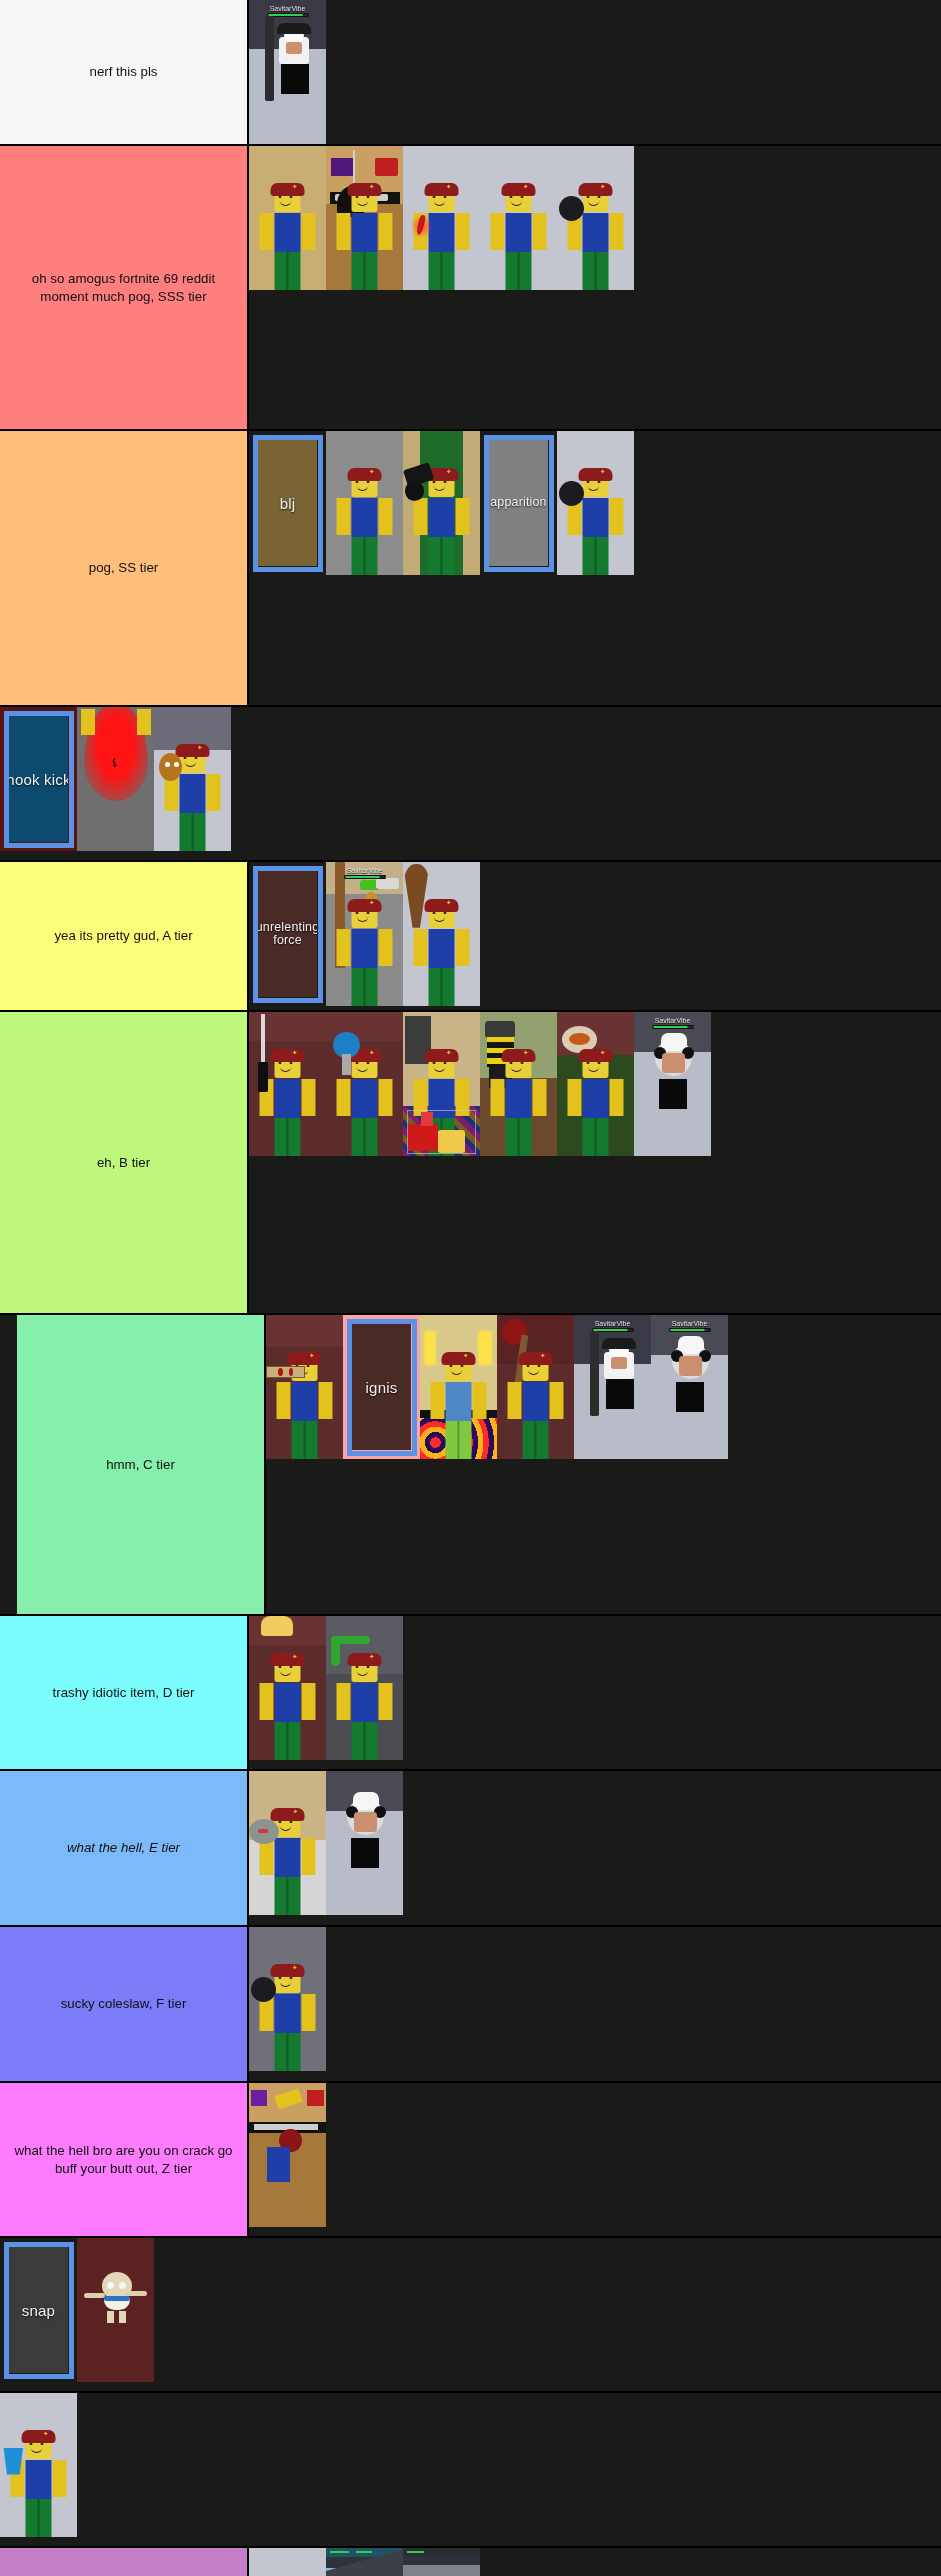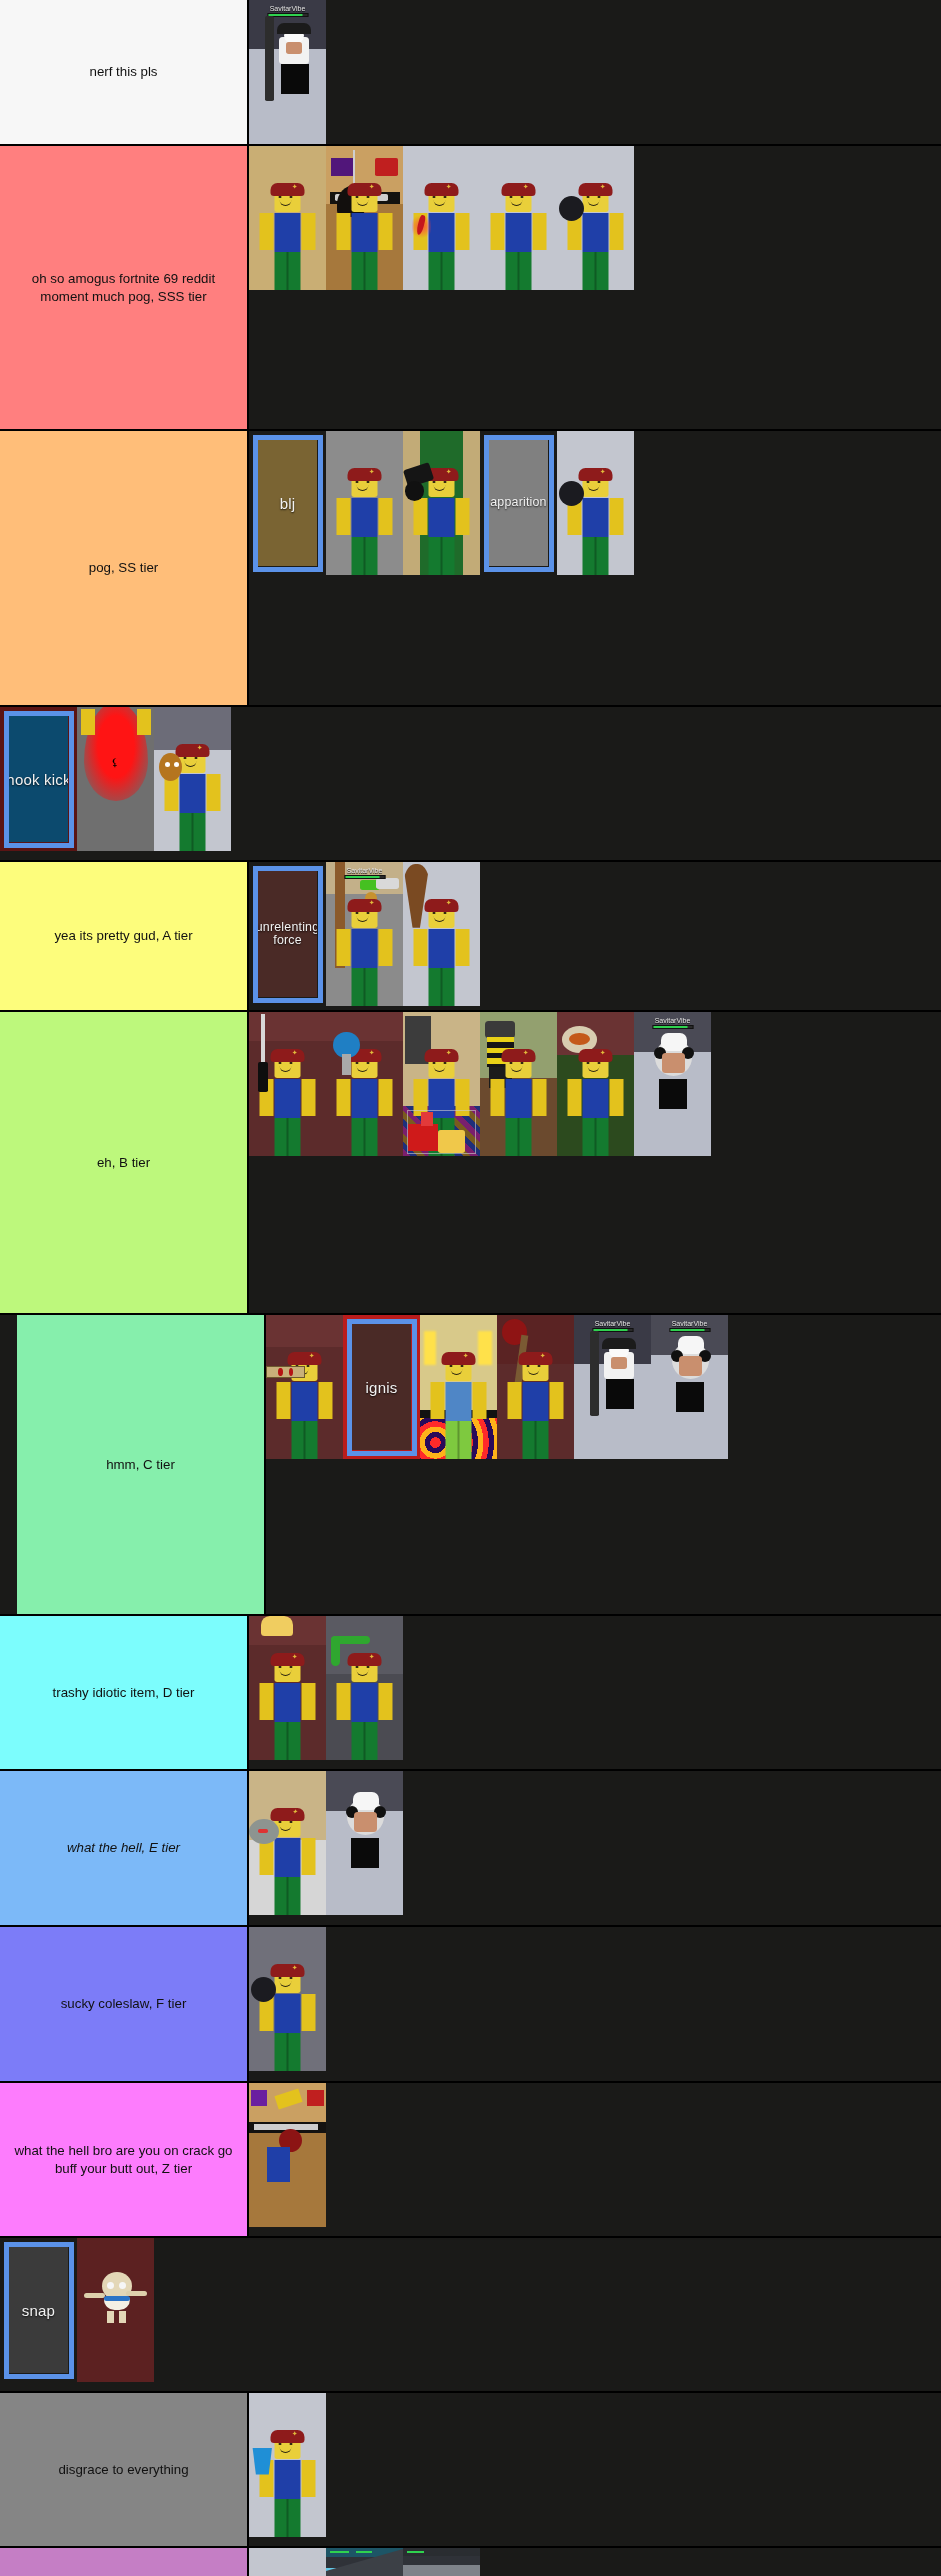--- a/index.html
+++ b/index.html
@@ -555,21 +555,21 @@
                 <div class="eyes"></div>
                 <div class="face"></div>
                 <div class="beret"></div>
               </div>
               <div style="position:absolute;left:0px;top:51px;width:39px;height:12.4px;background:#c9b07a;border:0.9px solid #6e5a2d"></div>
               <div style="position:absolute;left:12.4px;top:53px;width:4.4px;height:8px;background:#b51414;border-radius:50%"></div>
               <div style="position:absolute;left:23px;top:53px;width:4.4px;height:8px;background:#b51414;border-radius:50%"></div>
             </div>
           </div>
           <div class="cell">
-            <div class="scene" style="background:#b91c1c">
+            <div class="scene" style="background:#fca5a5">
               <div class="plate">
                 <div class="frame" style="border-color:#5b92e8"></div>
                 <div class="inner" style="background:#4a2a26">
                   <div class="txt ">ignis</div>
                 </div>
               </div>
             </div>
           </div>
           <div class="cell">
             <div class="scene">
@@ -773,21 +773,20 @@
               <div style="position:absolute;right:7px;top:53px;width:21px;height:5.3px;background:#ddd0ac;border-radius:2.7px"></div>
               <div style="position:absolute;left:26.5px;top:60px;width:26.5px;height:12.4px;background:#f3f0e4;border-radius:0 0 10.6px 10.6px"></div>
               <div style="position:absolute;left:26.5px;top:58px;width:26.5px;height:5.3px;background:#2a74c6;border-radius:2.7px"></div>
               <div style="position:absolute;left:30px;top:73px;width:7px;height:12.4px;background:#e3d7b7"></div>
               <div style="position:absolute;left:42px;top:73px;width:7px;height:12.4px;background:#e3d7b7"></div>
             </div>
           </div>
         </div>
       </div>
       <div class="tier-row" style="min-height: 155px;">
-        <div class="tier-label" style="background: rgb(133, 133, 133); min-height: 152px;">disgrace to everything</div>
         <div class="tier-items" style="min-height: 152px;">
           <div class="cell">
             <div class="scene">
               <div class="bg" style="background:#c3c6cf"></div>
               <div class="fig ">
                 <div class="armL"></div>
                 <div class="armR"></div>
                 <div class="torso"></div>
                 <div class="legs"></div>
                 <div class="head"></div>

